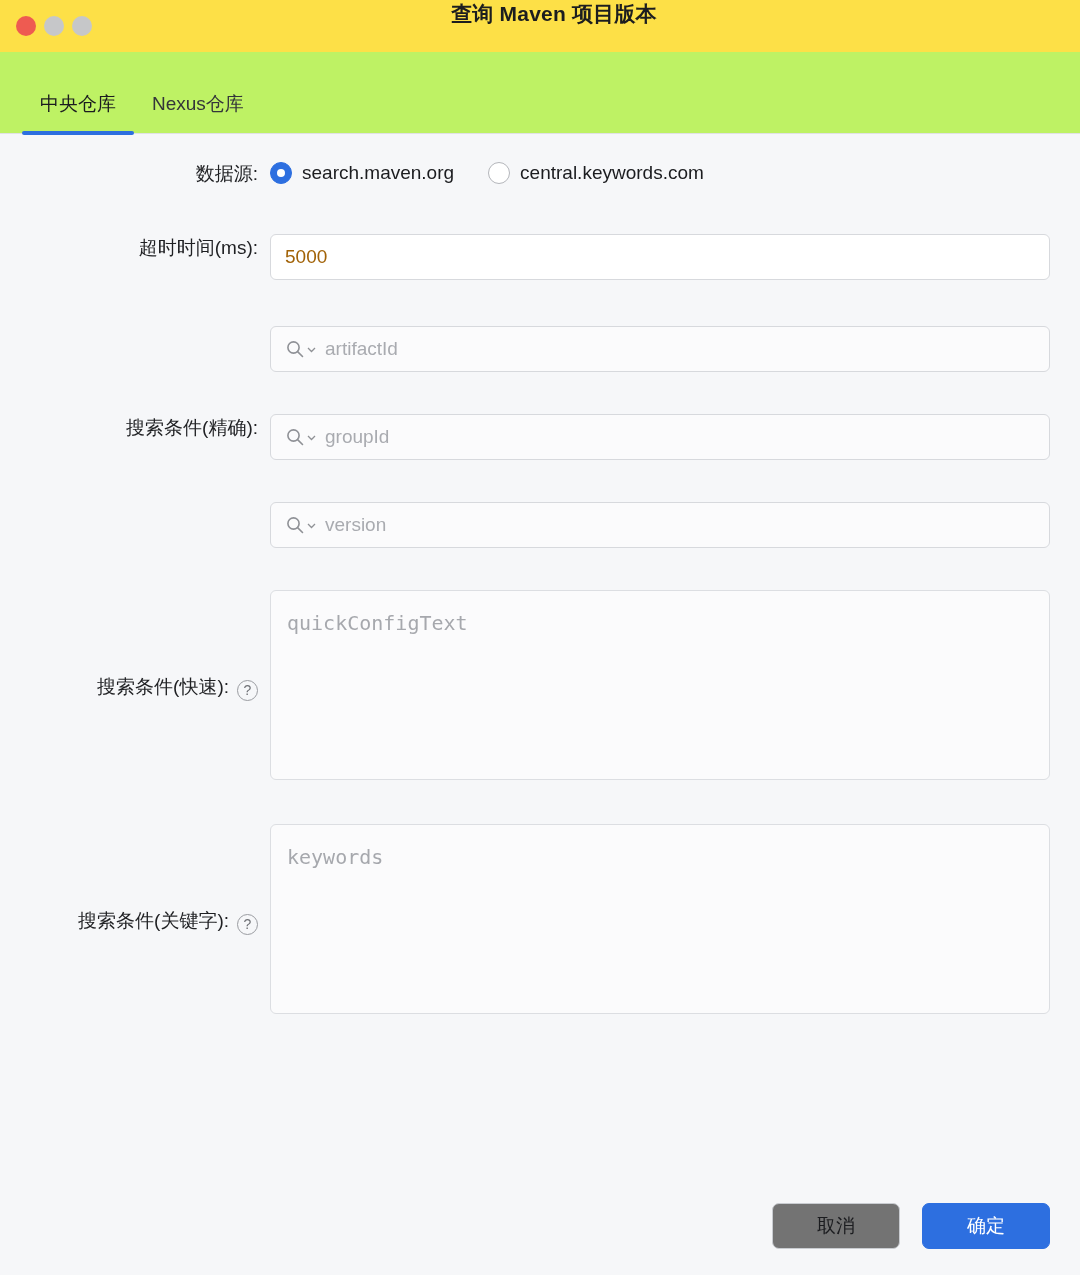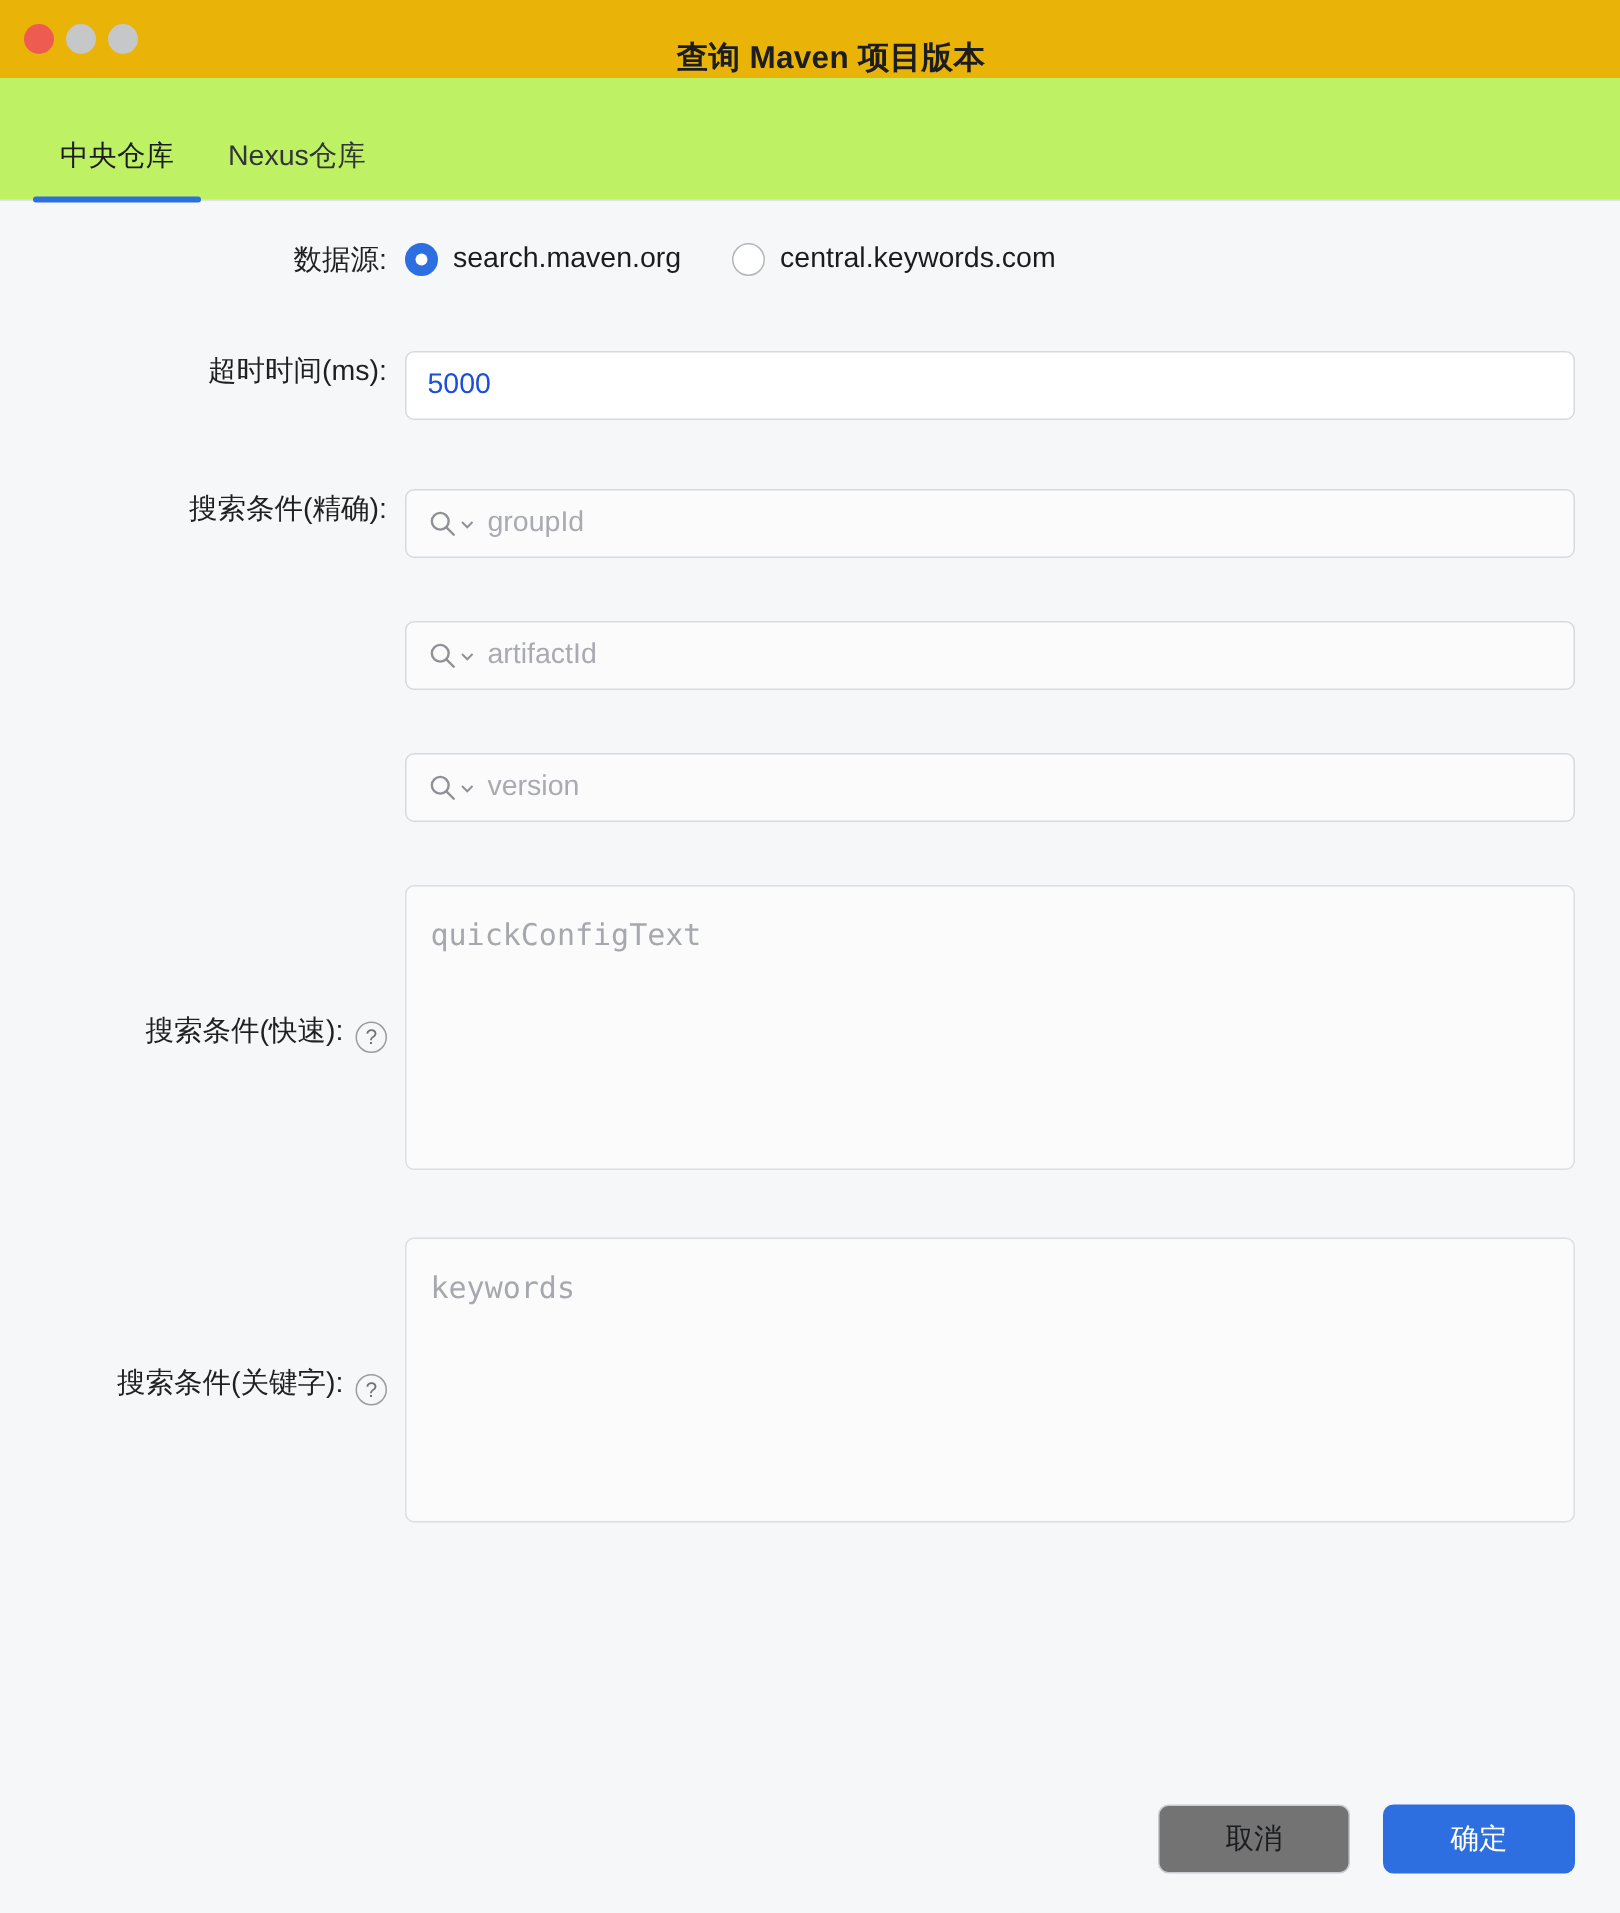--- a/index.html
+++ b/index.html
@@ -21,23 +21,23 @@
     background: #f6f7f9;
     display: flex;
     flex-direction: column;
   }
 
   
   .titlebar {
     position: relative;
     height: 52px;
     flex: 0 0 52px;
-    background: #eab308;
-    display: flex;
-    align-items: flex-end;
+    background: #fde047;
+    display: flex;
+    align-items: flex-start;
     padding-left: 28px;
   }
   .traffic-lights {
     position: absolute;
     left: 16px;
     top: 16px;
     display: flex;
     gap: 8px;
   }
   .light {
@@ -164,21 +164,21 @@
 
   
   .input {
     width: 100%;
     height: 46px;
     box-sizing: border-box;
     border: 1px solid #d7d9dd;
     border-radius: 6px;
     background: #ffffff;
     font-size: 19px;
-    color: #1d4ed8;
+    color: #a16207;
     padding: 0 14px;
     font-family: "Liberation Sans", sans-serif;
     outline: none;
   }
   .input::placeholder { color: #a9abb0; }
 
   .search-wrap {
     position: relative;
     width: 100%;
   }
@@ -290,20 +290,38 @@
             <span>central.keywords.com</span>
           </label>
         </div>
       </div>
     </div>
 
     <div class="row" style="margin-bottom:46px;">
       <div class="label">超时时间(ms):</div>
       <div class="field">
         <input class="input" type="text" value="5000" style="">
+      </div>
+    </div>
+
+    <div class="row" style="margin-bottom:42px;">
+      <div class="label"></div>
+      <div class="field">
+        <div class="search-wrap">
+          <span class="search-icon">
+            <svg width="20" height="20" viewBox="0 0 20 20">
+              <circle cx="8.5" cy="8.5" r="5.6" fill="none" stroke="#8f9196" stroke-width="1.6"></circle>
+              <line x1="12.6" y1="12.6" x2="17.5" y2="17.5" stroke="#8f9196" stroke-width="1.6" stroke-linecap="round"></line>
+            </svg>
+            <svg width="9" height="9" viewBox="0 0 9 9">
+                <path d="M1 3 L4.5 6.5 L8 3" fill="none" stroke="#8f9196" stroke-width="1.3"></path>
+              </svg>
+          </span>
+          <input class="input" type="text" placeholder="artifactId" style="">
+        </div>
       </div>
     </div>
 
     <div class="row" style="margin-bottom:42px;">
       <div class="label">搜索条件(精确):</div>
       <div class="field">
         <div class="search-wrap">
           <span class="search-icon">
             <svg width="20" height="20" viewBox="0 0 20 20">
               <circle cx="8.5" cy="8.5" r="5.6" fill="none" stroke="#8f9196" stroke-width="1.6"></circle>
@@ -324,38 +342,20 @@
         <div class="search-wrap">
           <span class="search-icon">
             <svg width="20" height="20" viewBox="0 0 20 20">
               <circle cx="8.5" cy="8.5" r="5.6" fill="none" stroke="#8f9196" stroke-width="1.6"></circle>
               <line x1="12.6" y1="12.6" x2="17.5" y2="17.5" stroke="#8f9196" stroke-width="1.6" stroke-linecap="round"></line>
             </svg>
             <svg width="9" height="9" viewBox="0 0 9 9">
                 <path d="M1 3 L4.5 6.5 L8 3" fill="none" stroke="#8f9196" stroke-width="1.3"></path>
               </svg>
           </span>
-          <input class="input" type="text" placeholder="artifactId" style="">
-        </div>
-      </div>
-    </div>
-
-    <div class="row" style="margin-bottom:42px;">
-      <div class="label"></div>
-      <div class="field">
-        <div class="search-wrap">
-          <span class="search-icon">
-            <svg width="20" height="20" viewBox="0 0 20 20">
-              <circle cx="8.5" cy="8.5" r="5.6" fill="none" stroke="#8f9196" stroke-width="1.6"></circle>
-              <line x1="12.6" y1="12.6" x2="17.5" y2="17.5" stroke="#8f9196" stroke-width="1.6" stroke-linecap="round"></line>
-            </svg>
-            <svg width="9" height="9" viewBox="0 0 9 9">
-                <path d="M1 3 L4.5 6.5 L8 3" fill="none" stroke="#8f9196" stroke-width="1.3"></path>
-              </svg>
-          </span>
           <input class="input" type="text" placeholder="version" style="">
         </div>
       </div>
     </div>
 
     <div class="row" style="margin-bottom:40px; align-items:center;">
       <div class="label label-mid">
         <span>搜索条件(快速):</span>
         <span class="help-icon">?</span>
       </div>

